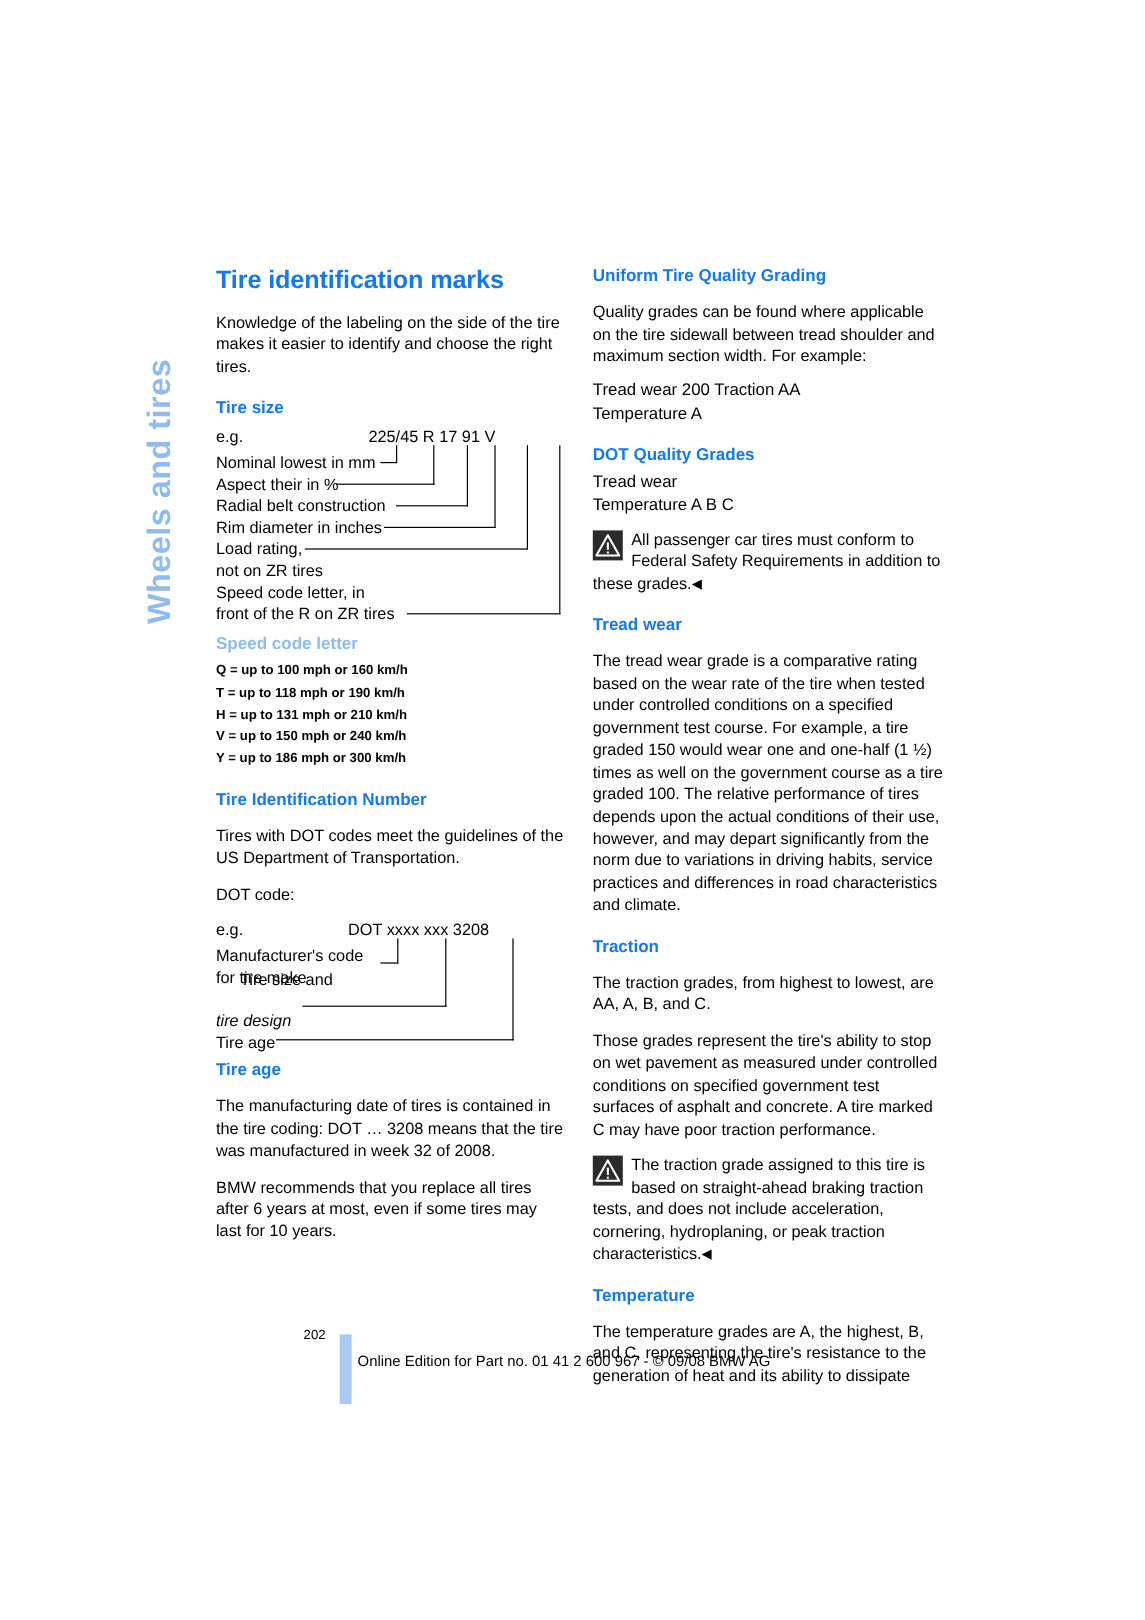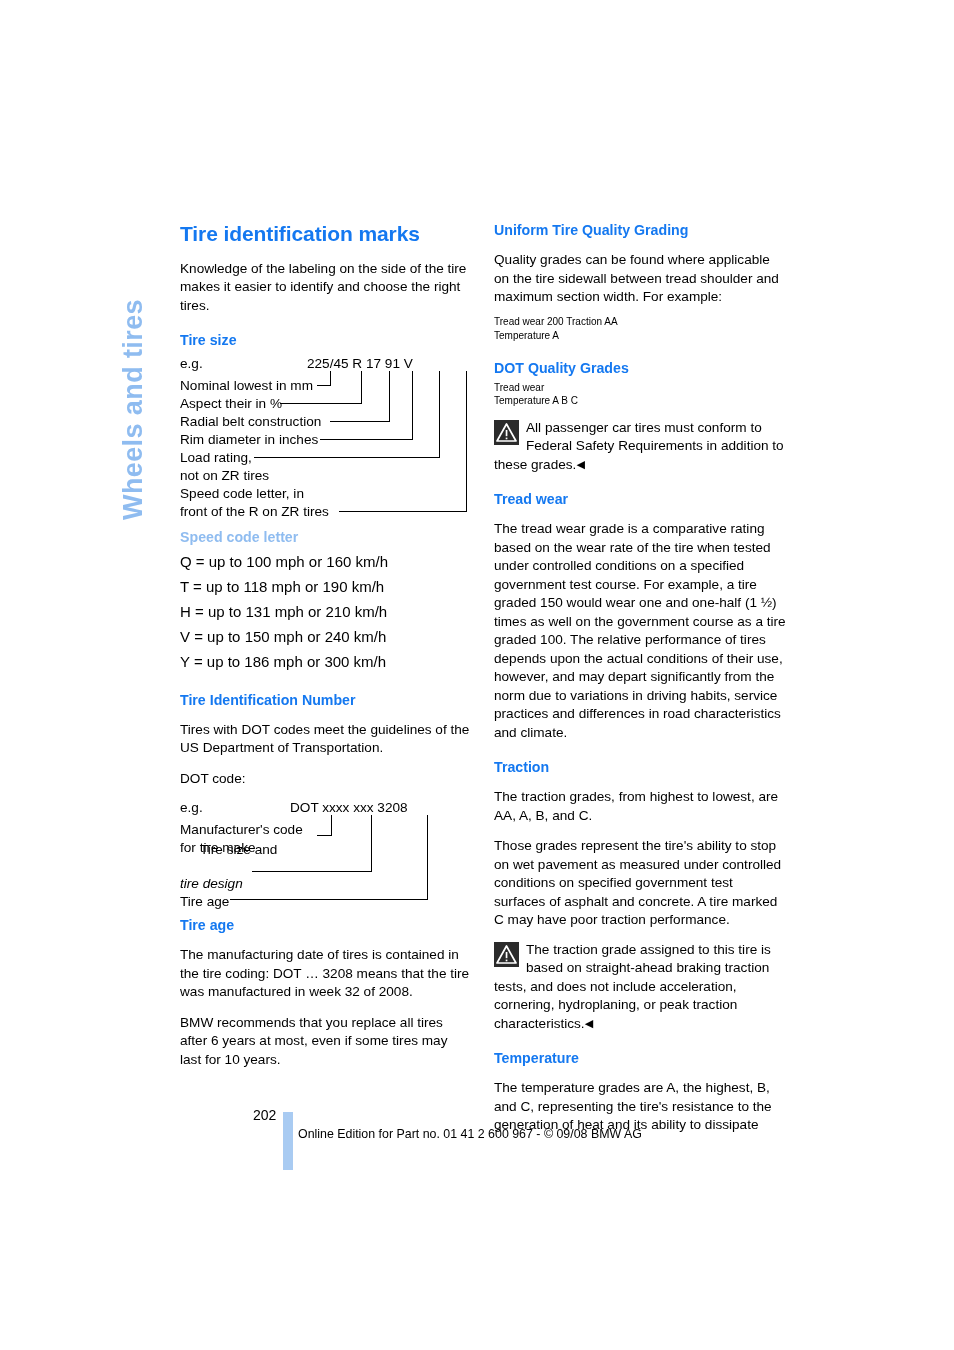--- a/index.html
+++ b/index.html
@@ -73,28 +73,29 @@
 
   p.body {
     font-size: 13.6px;
     line-height: 1.36;
     margin: 12px 0 9px 0;
     color: #000;
   }
   p.body.tight { margin-bottom: 0; }
 
   .linelist {
-    font-size: 15px;
+    font-size: 11px;
     line-height: 1.66;
     margin: 0 0 9px 0;
+    font-weight: bold;
   }
   .linelist div { white-space: nowrap; }
 
   .lines-compact {
-    font-size: 10px;
+    font-size: 14px;
     line-height: 1.36;
     margin: 0 0 9px 0;
   }
 
   
   .note {
     position: relative;
     font-size: 13.6px;
     line-height: 1.36;
     margin: 11px 0 9px 0;
@@ -125,21 +126,21 @@
     background: #000;
   }
   .h { height: 1px; }
   .v { width: 1px; }
 
   
   .pagenum {
     position: absolute;
     left: 253px;
     top: 1107px;
-    font-size: 14px;
+    font-size: 11px;
     color: #000;
     text-align: center;
   }
   .blue-bar {
     position: absolute;
     left: 283px;
     top: 1112px;
     width: 10px;
     height: 58px;
     background: #a9cbf2;

